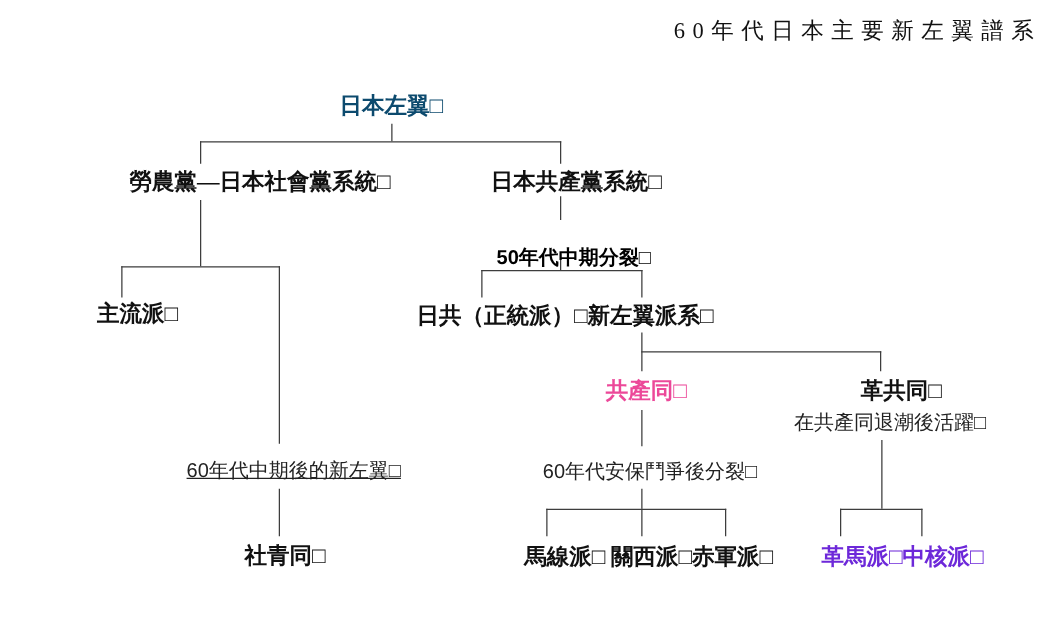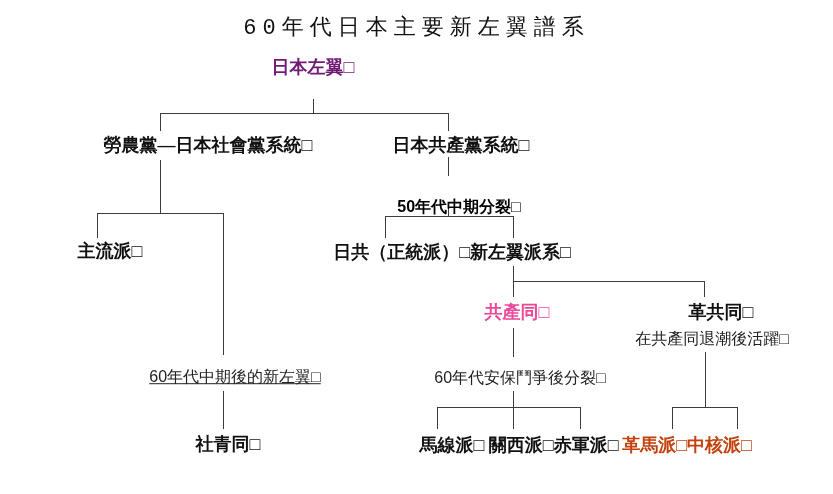--- a/index.html
+++ b/index.html
@@ -9,26 +9,25 @@
     height: 494px;
     background: #ffffff;
     overflow: hidden;
     font-family: "Liberation Serif", "DejaVu Serif", serif;
   }
   .title {
     position: absolute;
     top: 12px;
     left: 0;
     width: 100%;
-    text-align: center;
-    font-size: 22px;
+    text-align: right;
+    font-size: 18px;
     letter-spacing: 6px;
     color: #111111;
     white-space: nowrap;
-    font-family: Liberation Mono, monospace;
   }
   .node {
     position: absolute;
     transform: translate(-50%, -50%);
     white-space: nowrap;
     font-weight: bold;
     font-size: 18px;
     color: #111111;
     font-family: "Liberation Serif", "DejaVu Serif", serif;
     line-height: 1.1;
@@ -70,28 +69,28 @@
       <div class="line" style="left: 513px; top: 328px; width: 1px; height: 29px; background: rgb(61, 61, 61);"></div>
       <div class="line" style="left: 513px; top: 391px; width: 1px; height: 16px; background: rgb(61, 61, 61);"></div>
       <div class="line" style="left: 437px; top: 407px; width: 144px; height: 1px; background: rgb(61, 61, 61);"></div>
       <div class="line" style="left: 437px; top: 407px; width: 1px; height: 22px; background: rgb(61, 61, 61);"></div>
       <div class="line" style="left: 513px; top: 407px; width: 1px; height: 22px; background: rgb(61, 61, 61);"></div>
       <div class="line" style="left: 580px; top: 407px; width: 1px; height: 22px; background: rgb(61, 61, 61);"></div>
       <div class="line" style="left: 705px; top: 352px; width: 1px; height: 55px; background: rgb(61, 61, 61);"></div>
       <div class="line" style="left: 672px; top: 407px; width: 66px; height: 1px; background: rgb(61, 61, 61);"></div>
       <div class="line" style="left: 672px; top: 407px; width: 1px; height: 22px; background: rgb(61, 61, 61);"></div>
       <div class="line" style="left: 737px; top: 407px; width: 1px; height: 22px; background: rgb(61, 61, 61);"></div>
-      <div class="node" style="left: 313px; top: 68px; color: #701a75;">日本左翼□</div>
+      <div class="node" style="left: 313px; top: 85px; color: #0c4a6e;">日本左翼□</div>
       <div class="node" style="left: 208px; top: 146px; color: rgb(17, 17, 17);">勞農黨—日本社會黨系統□</div>
       <div class="node" style="left: 461px; top: 146px; color: rgb(17, 17, 17);">日本共產黨系統□</div>
       <div class="node note" style="left: 459px; top: 207px; color: #000000; font-weight: bold;">50年代中期分裂□</div>
       <div class="node" style="left: 110px; top: 252px; color: rgb(17, 17, 17);">主流派□</div>
       <div class="node" style="left: 452px; top: 253px; color: rgb(17, 17, 17);">日共（正統派）□新左翼派系□</div>
       <div class="node" style="left: 517px; top: 313px; color: #ec4899;">共產同□</div>
       <div class="node" style="left: 709px; top: 313px; color: rgb(17, 17, 17); margin-left: 12px;">革共同□</div>
       <div class="node note" style="left: 712px; top: 339px; color: rgb(34, 34, 34);">在共產同退潮後活躍□</div>
       <div class="node note" style="left: 235px; top: 377px; color: rgb(34, 34, 34); text-decoration: underline;">60年代中期後的新左翼□</div>
       <div class="node note" style="left: 520px; top: 378px; color: rgb(34, 34, 34);">60年代安保鬥爭後分裂□</div>
       <div class="node" style="left: 228px; top: 445px; color: rgb(17, 17, 17);">社青同□</div>
       <div class="node" style="left: 519px; top: 446px; color: rgb(17, 17, 17);">馬線派□ 關西派□赤軍派□</div>
-      <div class="node" style="left: 687px; top: 446px; color: #c2410c; font-family: Liberation Serif, serif;">革馬派□中核派□</div>
+      <div class="node" style="left: 722px; top: 446px; color: #6d28d9; font-family: Liberation Serif, serif;">革馬派□中核派□</div>
     </div>
 </div>
 
 </body></html>

